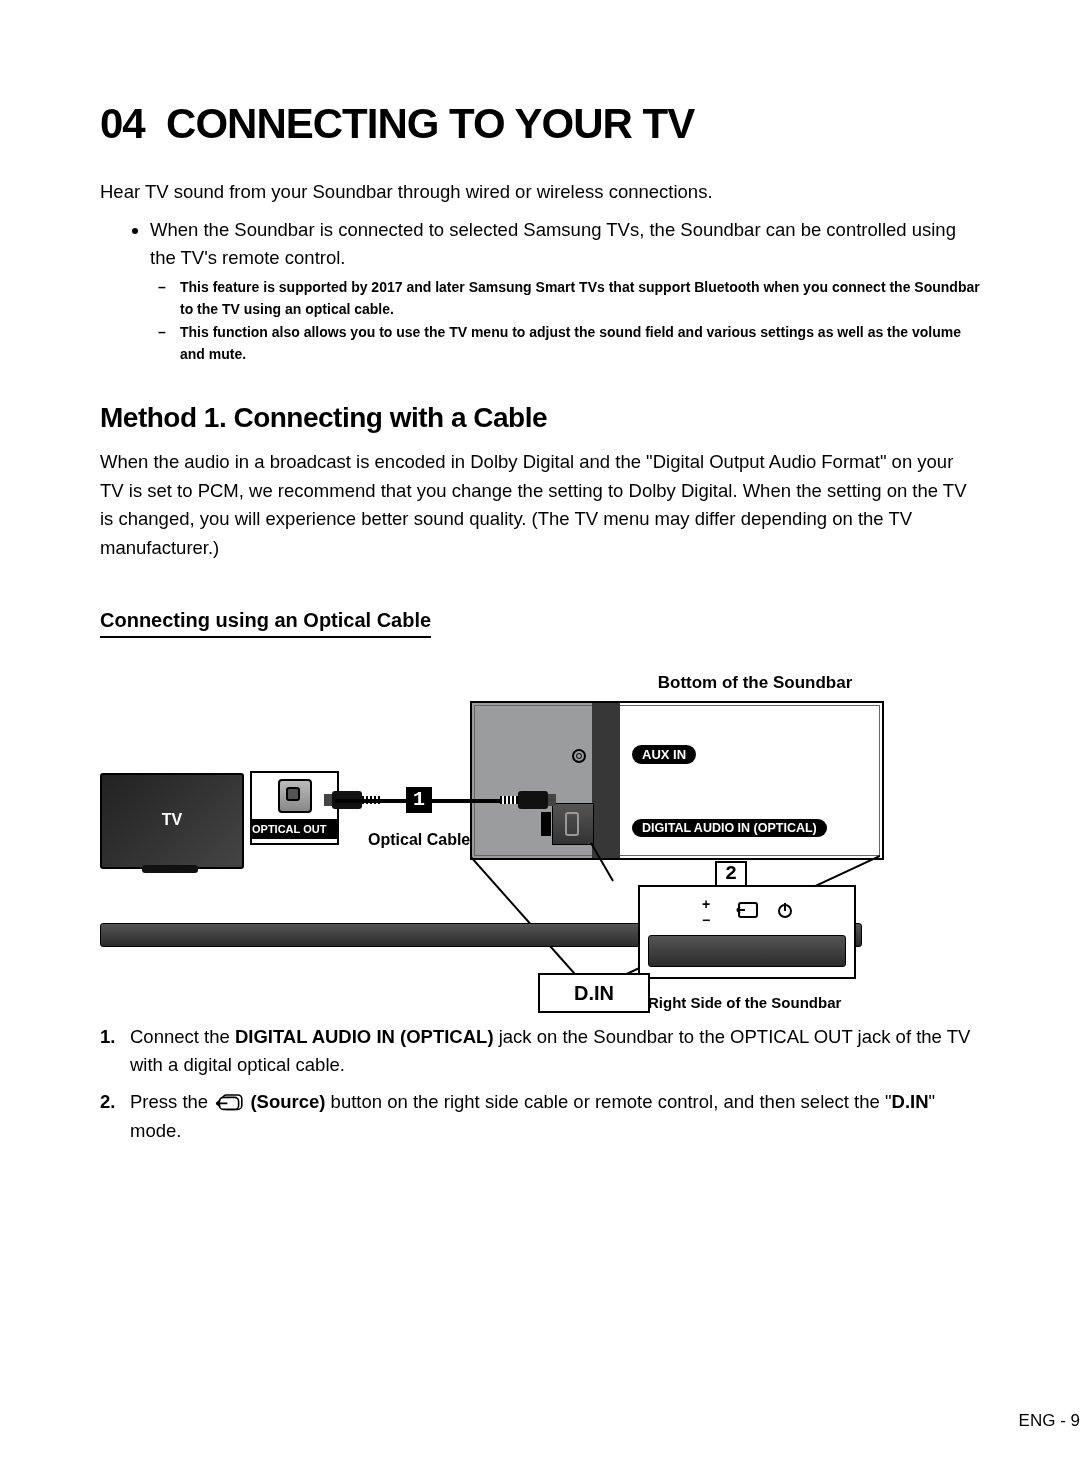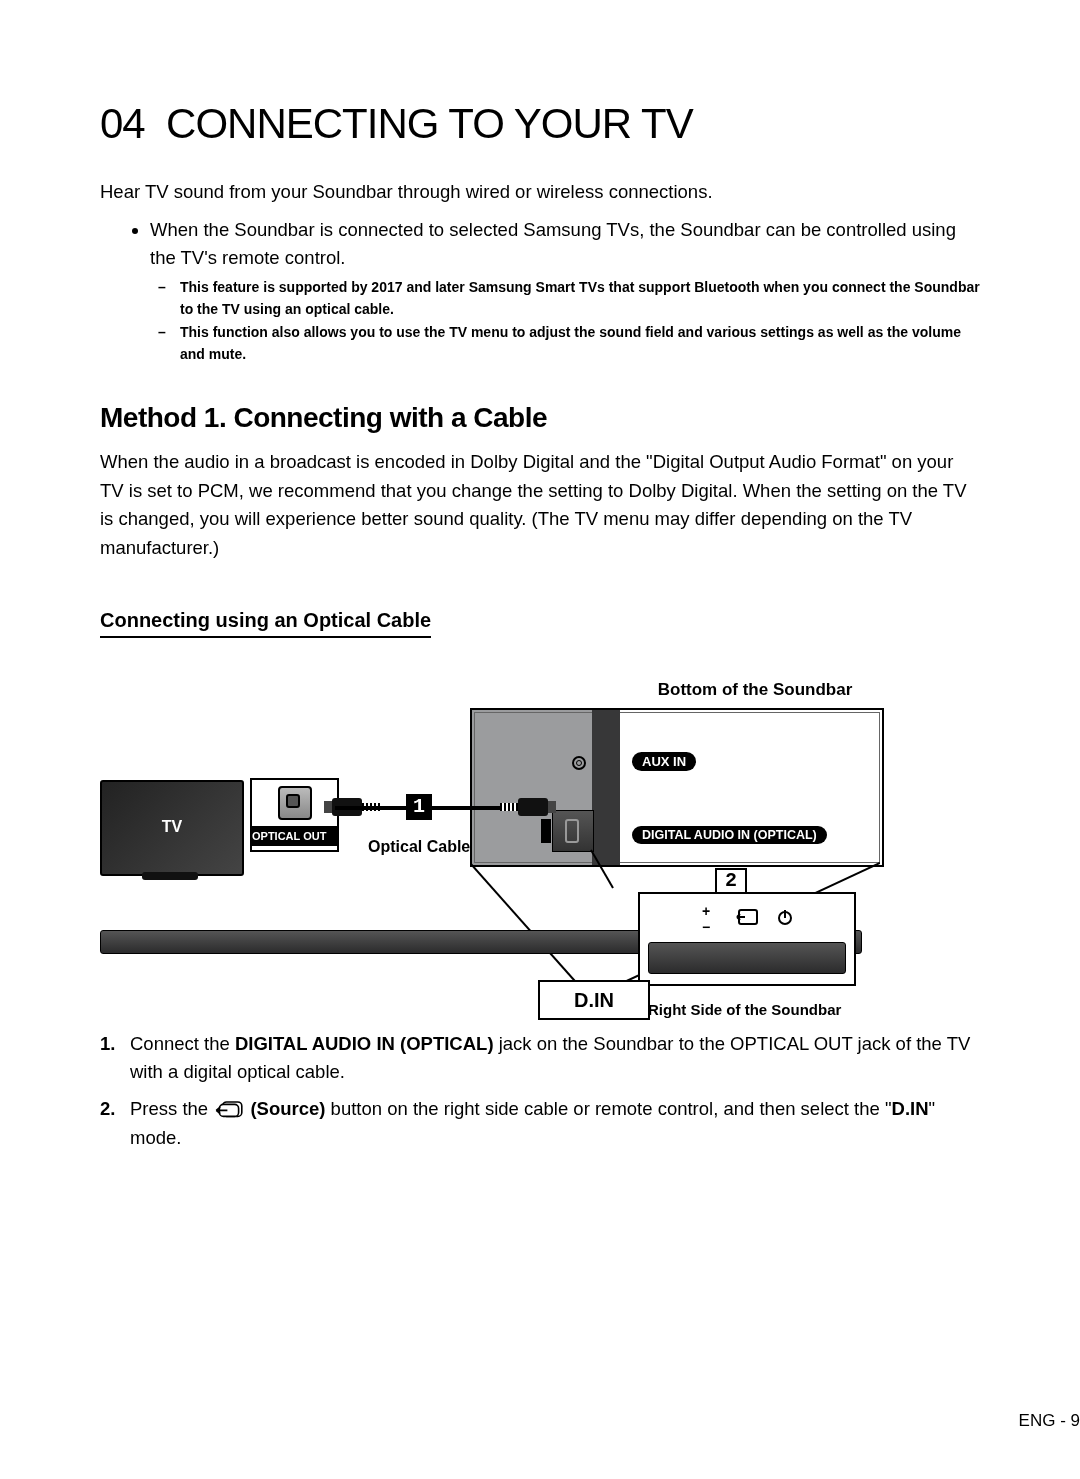--- a/index.html
+++ b/index.html
@@ -10,21 +10,21 @@
   }
   .page {
     width: 1080px;
     min-height: 1479px;
     box-sizing: border-box;
     padding: 100px 100px 40px 100px;
     position: relative;
   }
   h1 {
     font-size: 42px;
-    font-weight: 400;
+    font-weight: 700;
     letter-spacing: -1px;
     margin: 0 0 30px 0;
   }
   .intro {
     font-size: 18.5px;
     line-height: 1.5;
     margin: 0 0 10px 0;
   }
   ul.bullet {
     list-style: disc;
@@ -72,21 +72,21 @@
     display: inline-block;
     border-bottom: 2px solid #000;
     padding-bottom: 4px;
   }
 
   
   .diagram {
     position: relative;
     width: 880px;
     height: 340px;
-    margin: 24px 0 10px 0;
+    margin: 17px 0 10px 0;
   }
   .d-label-top {
     position: absolute;
     left: 430px;
     right: 0;
     top: 0;
     text-align: center;
     font-size: 17px;
     font-weight: 700;
   }

